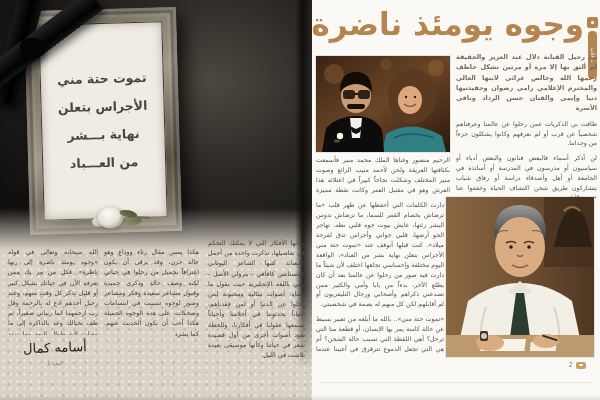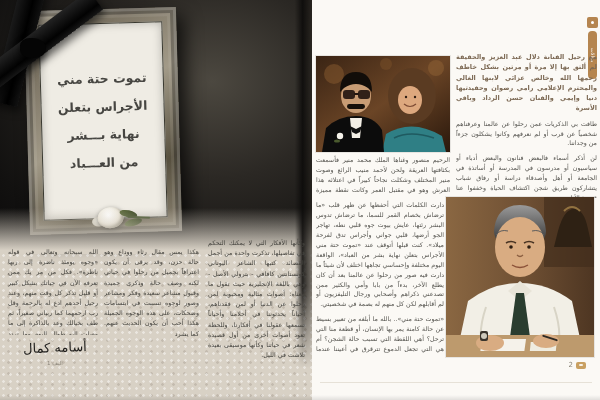--- a/index.html
+++ b/index.html
@@ -196,20 +196,21 @@
 
     <div class="lcol col-c" dir="rtl">وكأنها الأفكار التي لا يمكنك التحكم في تفاصيلها، تذكرت واحدة من أجمل القصائد كتبها الشاعر اليوناني كونستانتين كافافي - بترولي الأصل - وهي باللغة الإنجليزية حيث تقول ما معناه: أصوات مثالية ومحبوبة لمن رحلوا عن الدنيا أو لمن فقدناهم، أحياناً يحدثوننا في أحلامنا وأحياناً تسمعها عقولنا في أفكارنا، وللحظة تعود أصوات أخرى من أول قصيدة شعر في حياتنا وكأنها موسيقى بعيدة تلاشت في الليل.</div>
     <div class="lcol col-b" dir="rtl">هكذا يمس مقال رثاء ووداع وهو حالة حزن، وقد يرقى أن يكون اعترافاً بجميل من رحلوا في حياتي لكنه وصف حالة وذكرى حميدة وقبول مشاعر سعيدة وفكر ومشاعر وصور لوجوه تسببت في ابتسامات وضحكات، على هذه الوجوه الجميلة هكذا أحب أن يكون الحديث عنهم. كما يشرد</div>
     <div class="lcol col-a" dir="rtl">الله سبحانه وتعالى في قوله «وجوه يومئذ ناضرة إلى ربها ناظرة». فكل من مر بك ممن تعرفه الآن في حياتك بشكل كبير أو قليل تذكر كل وقت منهم، وعند رحيل أحدهم ادع له بالرحمة وقل رب ارحمهما كما ربياني صغيراً، ثم طف بخيالك وعد بالذاكرة إلى ما وصلت إليه طوال اليوم وما تردد داخلي من كلمات «تموت حتة مني الأجراس بتعلن نهاية بشر من العباد».</div>
 
     <div class="signature" dir="rtl">أسامه كمال</div>
     <div class="footer-left" dir="rtl">اليف 1</div>
   </section>
 
   <section class="right-page">
+    <h1 class="title" dir="rtl">وجوه يومئذ ناضرة</h1>
 
     <div class="corner-chip">
       <span class="chip-dot"></span>
     </div>
     <div class="section-tab">
       <span class="tab-text">مقالات</span>
     </div>
 
     <figure class="couple-photo">
       <svg width="134" height="96" viewBox="0 0 134 96" xmlns="http://www.w3.org/2000/svg">

